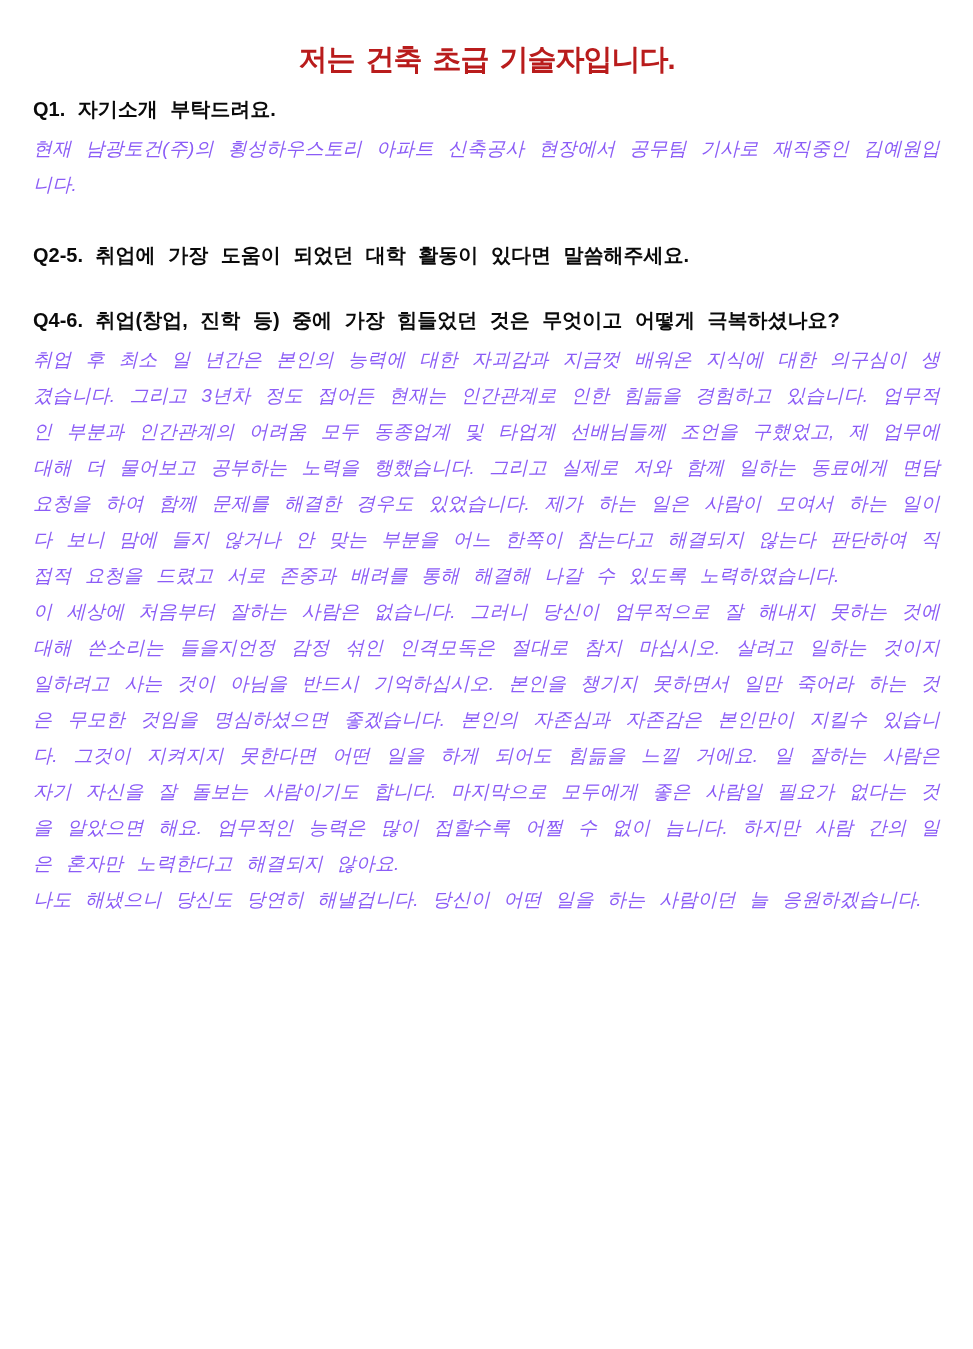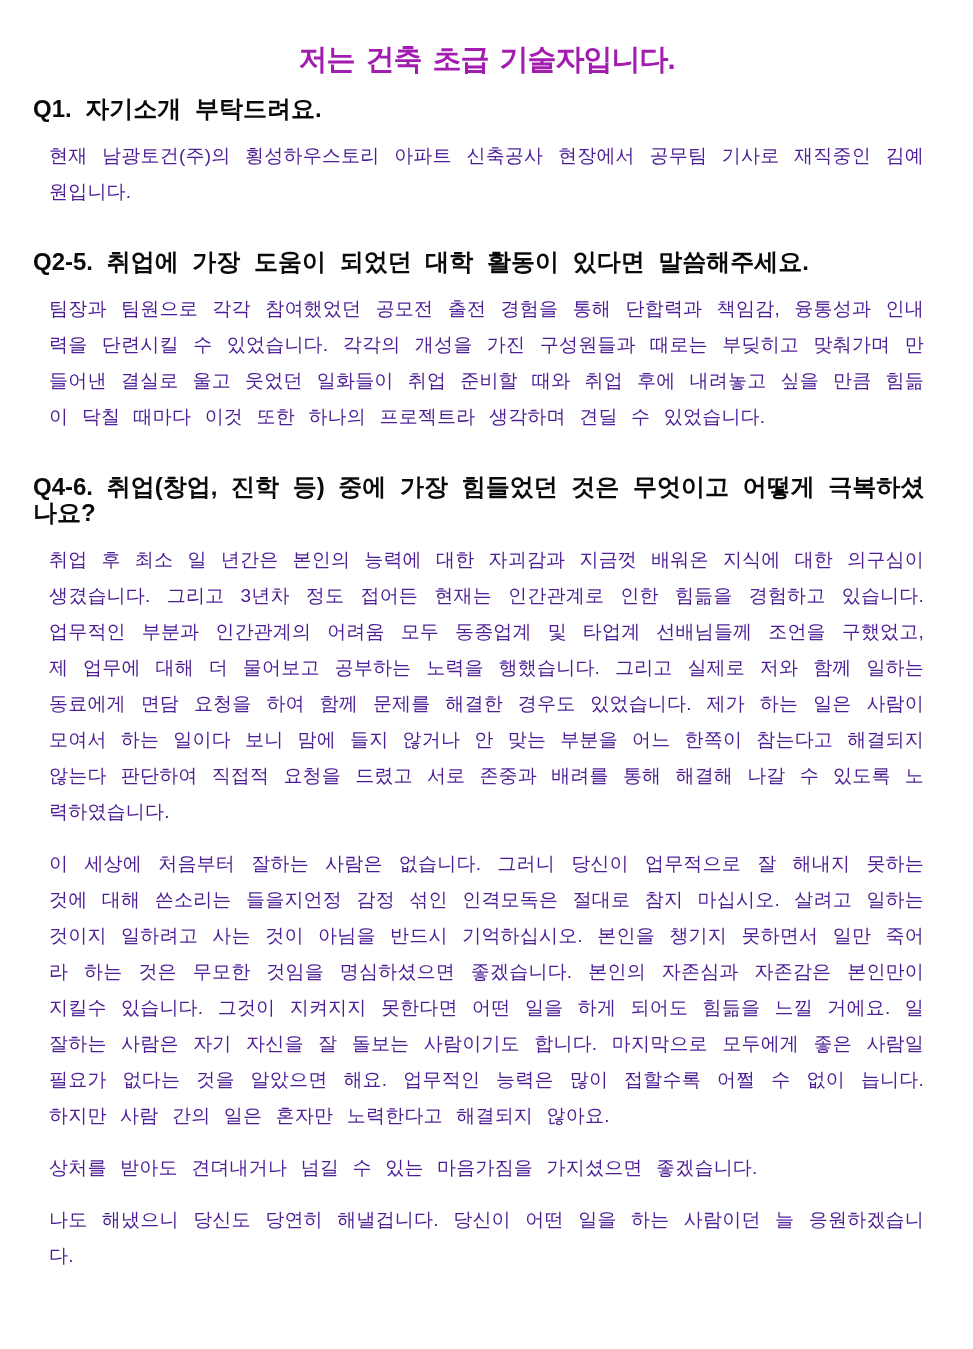--- a/index.html
+++ b/index.html
@@ -21,72 +21,71 @@
     padding: 40px 33px 30px 33px;
     background: #ffffff;
   }
   .doc-title {
     margin: 0 0 16px 0;
     text-align: center;
     font-size: 29px;
     font-weight: 800;
     letter-spacing: -1px;
     word-spacing: 4px;
-    color: #a21caf;
+    color: #b91c1c;
     font-stretch: condensed;
   }
   .qa-section {
     margin: 0;
   }
   .question {
     margin: 39px 0 9px 0;
-    font-size: 24px;
+    font-size: 20px;
     font-weight: 700;
     letter-spacing: 0px;
     word-spacing: 7px;
     color: #0a0a0a;
     line-height: 26px;
   }
   .qa-section:first-of-type .question {
     margin-top: 0;
   }
   .answer {
-    margin: 16px;
+    margin: 0;
     font-size: 19px;
     line-height: 36px;
-    color: #4c1d95;
+    color: #8b5cf6;
     text-align: justify;
     word-spacing: 8px;
     letter-spacing: 0.2px;
     line-break: anywhere;
     overflow-wrap: anywhere;
+    font-style: italic;
   }
 </style>
 </head>
 <body>
 
 <div class="page">
 
   <h1 class="doc-title">저는 건축 초급 기술자입니다.</h1>
 
   <section class="qa-section">
     <h2 class="question">Q1. 자기소개 부탁드려요.</h2>
     <p class="answer">현재 남광토건(주)의 횡성하우스토리 아파트 신축공사 현장에서 공무팀 기사로 재직중인 김예원입니다.</p>
   </section>
 
   <section class="qa-section">
     <h2 class="question">Q2-5. 취업에 가장 도움이 되었던 대학 활동이 있다면 말씀해주세요.</h2>
-    <p class="answer">팀장과 팀원으로 각각 참여했었던 공모전 출전 경험을 통해 단합력과 책임감, 융통성과 인내력을 단련시킬 수 있었습니다. 각각의 개성을 가진 구성원들과 때로는 부딪히고 맞춰가며 만들어낸 결실로 울고 웃었던 일화들이 취업 준비할 때와 취업 후에 내려놓고 싶을 만큼 힘듦이 닥칠 때마다 이것 또한 하나의 프로젝트라 생각하며 견딜 수 있었습니다.</p>
   </section>
 
 
   <section class="qa-section">
     <h2 class="question">Q4-6. 취업(창업, 진학 등) 중에 가장 힘들었던 것은 무엇이고 어떻게 극복하셨나요?</h2>
     <p class="answer">취업 후 최소 일 년간은 본인의 능력에 대한 자괴감과 지금껏 배워온 지식에 대한 의구심이 생겼습니다. 그리고 3년차 정도 접어든 현재는 인간관계로 인한 힘듦을 경험하고 있습니다. 업무적인 부분과 인간관계의 어려움 모두 동종업계 및 타업계 선배님들께 조언을 구했었고, 제 업무에 대해 더 물어보고 공부하는 노력을 행했습니다. 그리고 실제로 저와 함께 일하는 동료에게 면담 요청을 하여 함께 문제를 해결한 경우도 있었습니다. 제가 하는 일은 사람이 모여서 하는 일이다 보니 맘에 들지 않거나 안 맞는 부분을 어느 한쪽이 참는다고 해결되지 않는다 판단하여 직접적 요청을 드렸고 서로 존중과 배려를 통해 해결해 나갈 수 있도록 노력하였습니다.</p>
   </section>
 
   <section class="qa-section">
     <p class="answer">이 세상에 처음부터 잘하는 사람은 없습니다. 그러니 당신이 업무적으로 잘 해내지 못하는 것에 대해 쓴소리는 들을지언정 감정 섞인 인격모독은 절대로 참지 마십시오. 살려고 일하는 것이지 일하려고 사는 것이 아님을 반드시 기억하십시오. 본인을 챙기지 못하면서 일만 죽어라 하는 것은 무모한 것임을 명심하셨으면 좋겠습니다. 본인의 자존심과 자존감은 본인만이 지킬수 있습니다. 그것이 지켜지지 못한다면 어떤 일을 하게 되어도 힘듦을 느낄 거에요. 일 잘하는 사람은 자기 자신을 잘 돌보는 사람이기도 합니다. 마지막으로 모두에게 좋은 사람일 필요가 없다는 것을 알았으면 해요. 업무적인 능력은 많이 접할수록 어쩔 수 없이 늡니다. 하지만 사람 간의 일은 혼자만 노력한다고 해결되지 않아요.</p>
-    <p class="answer">상처를 받아도 견뎌내거나 넘길 수 있는 마음가짐을 가지셨으면 좋겠습니다.</p>
     <p class="answer">나도 해냈으니 당신도 당연히 해낼겁니다. 당신이 어떤 일을 하는 사람이던 늘 응원하겠습니다.</p>
   </section>
 
 </div>
 
 </body></html>

